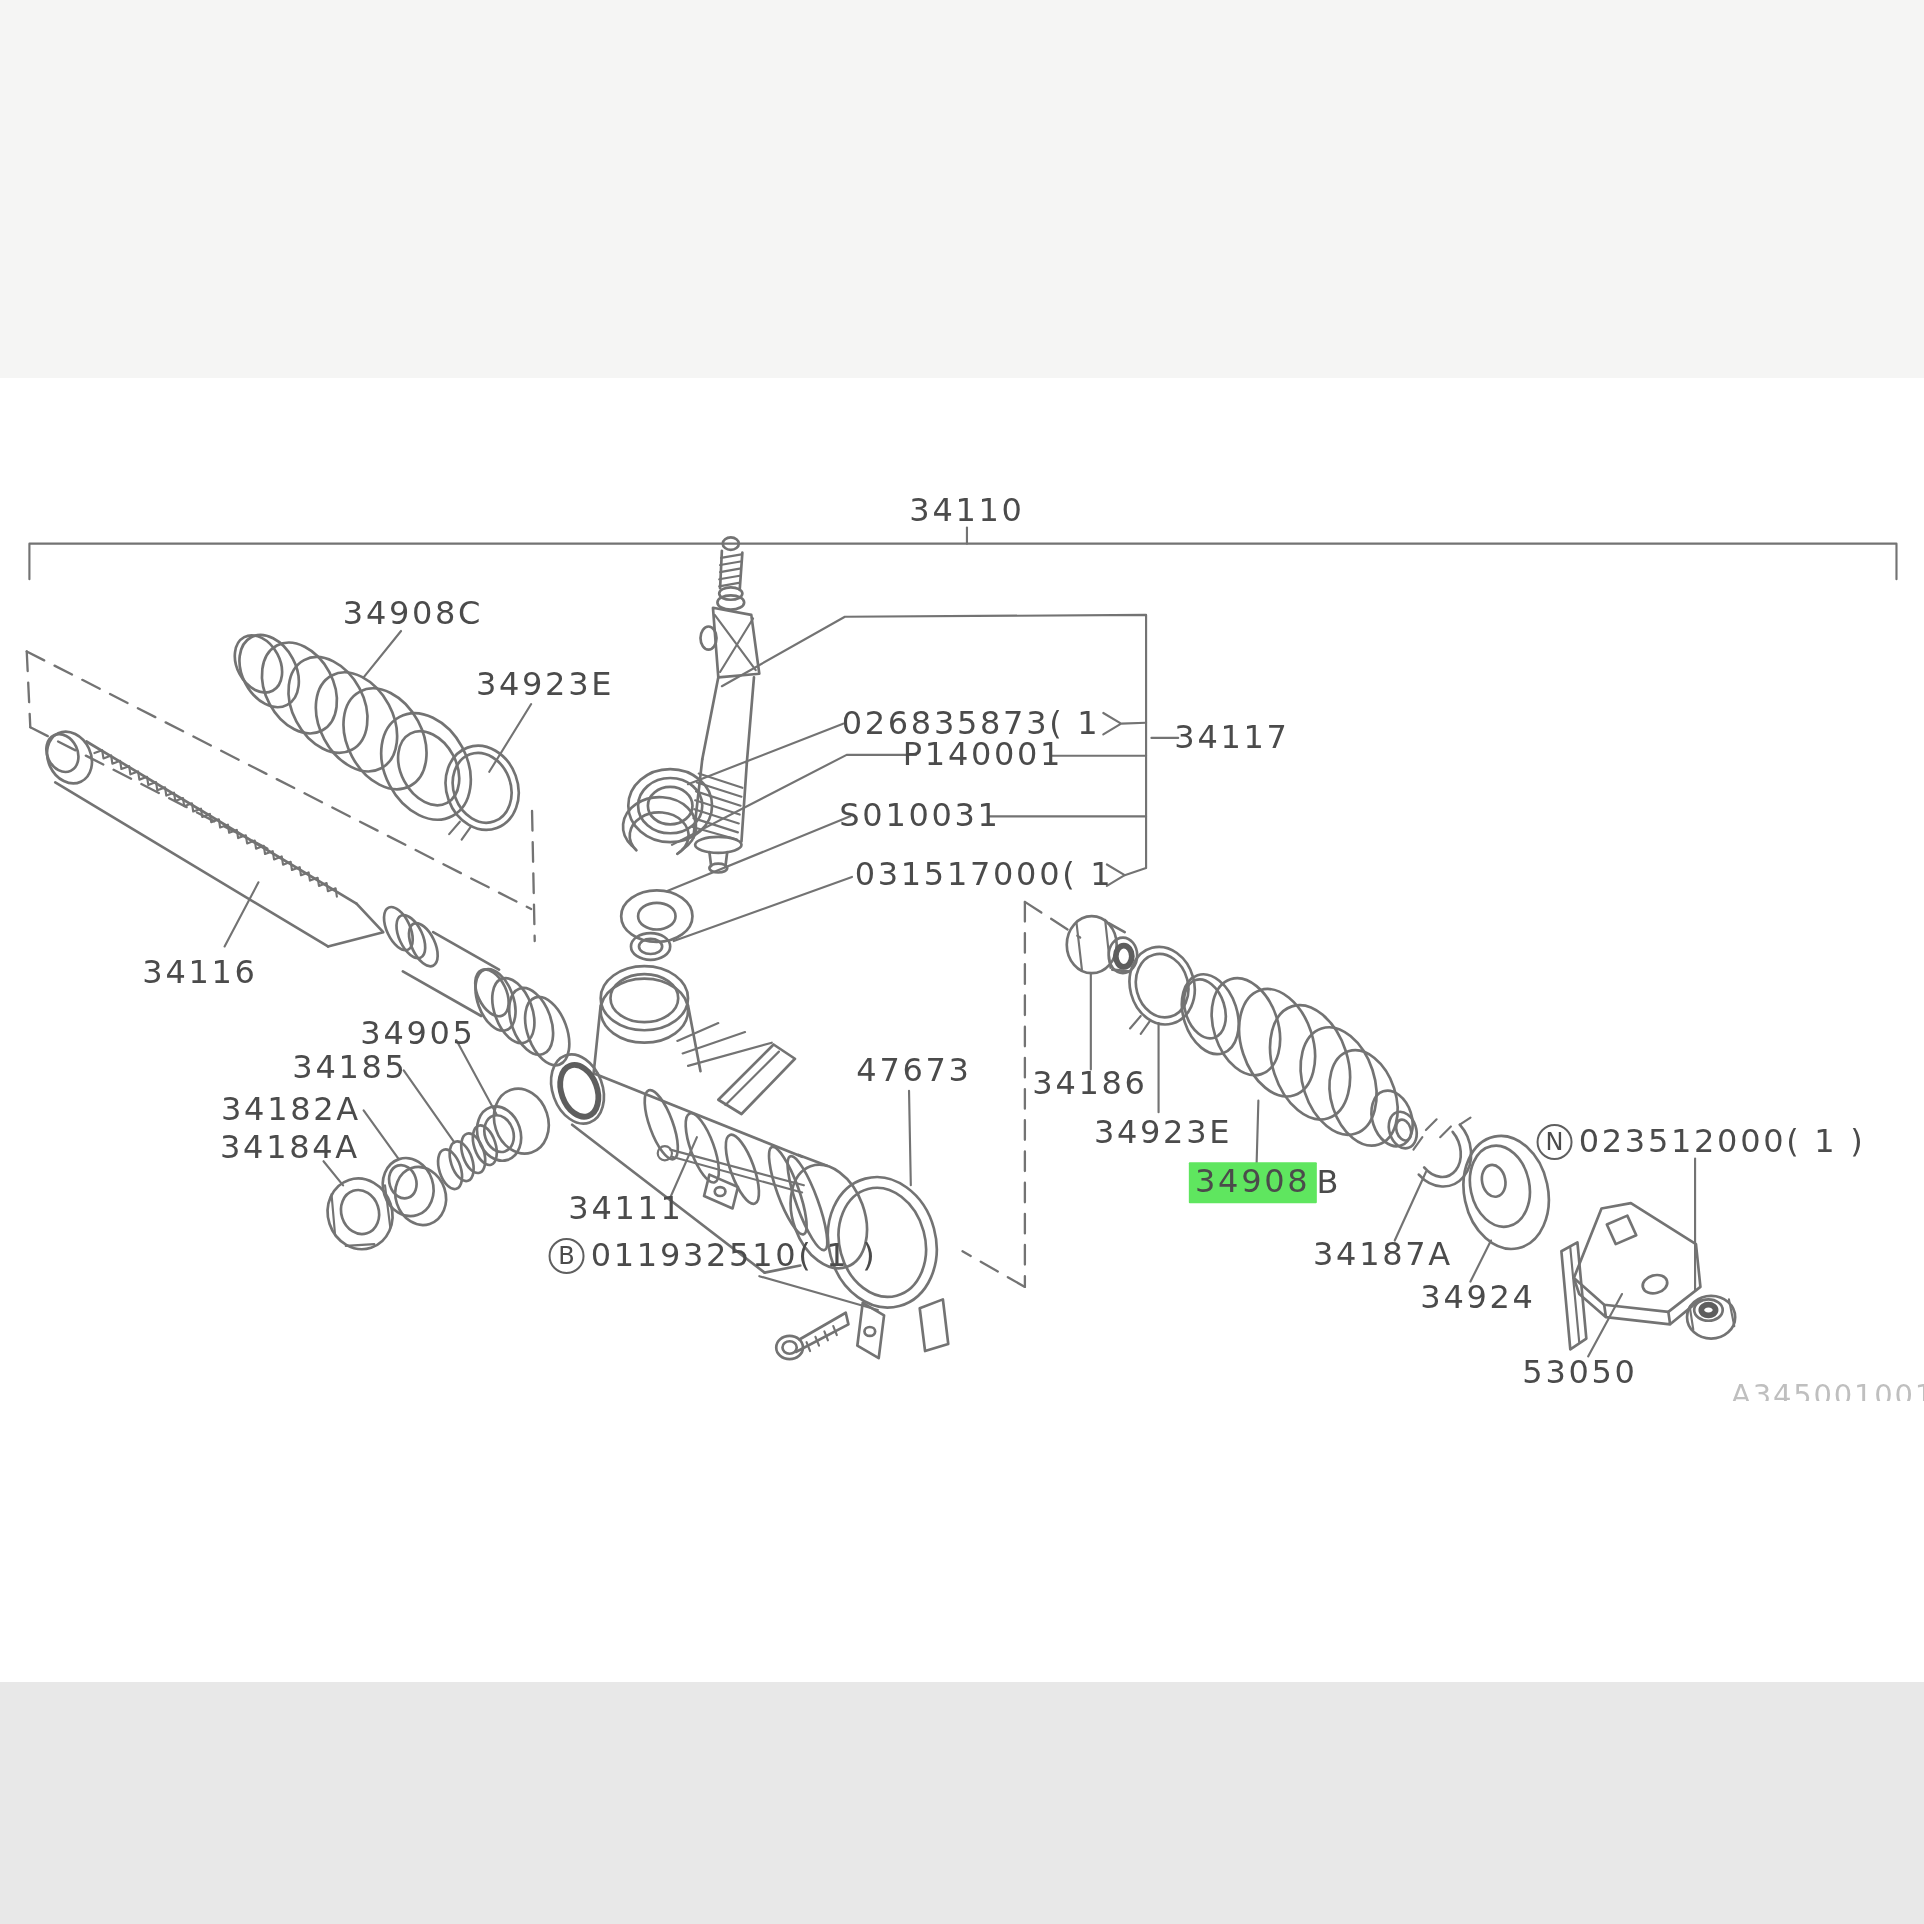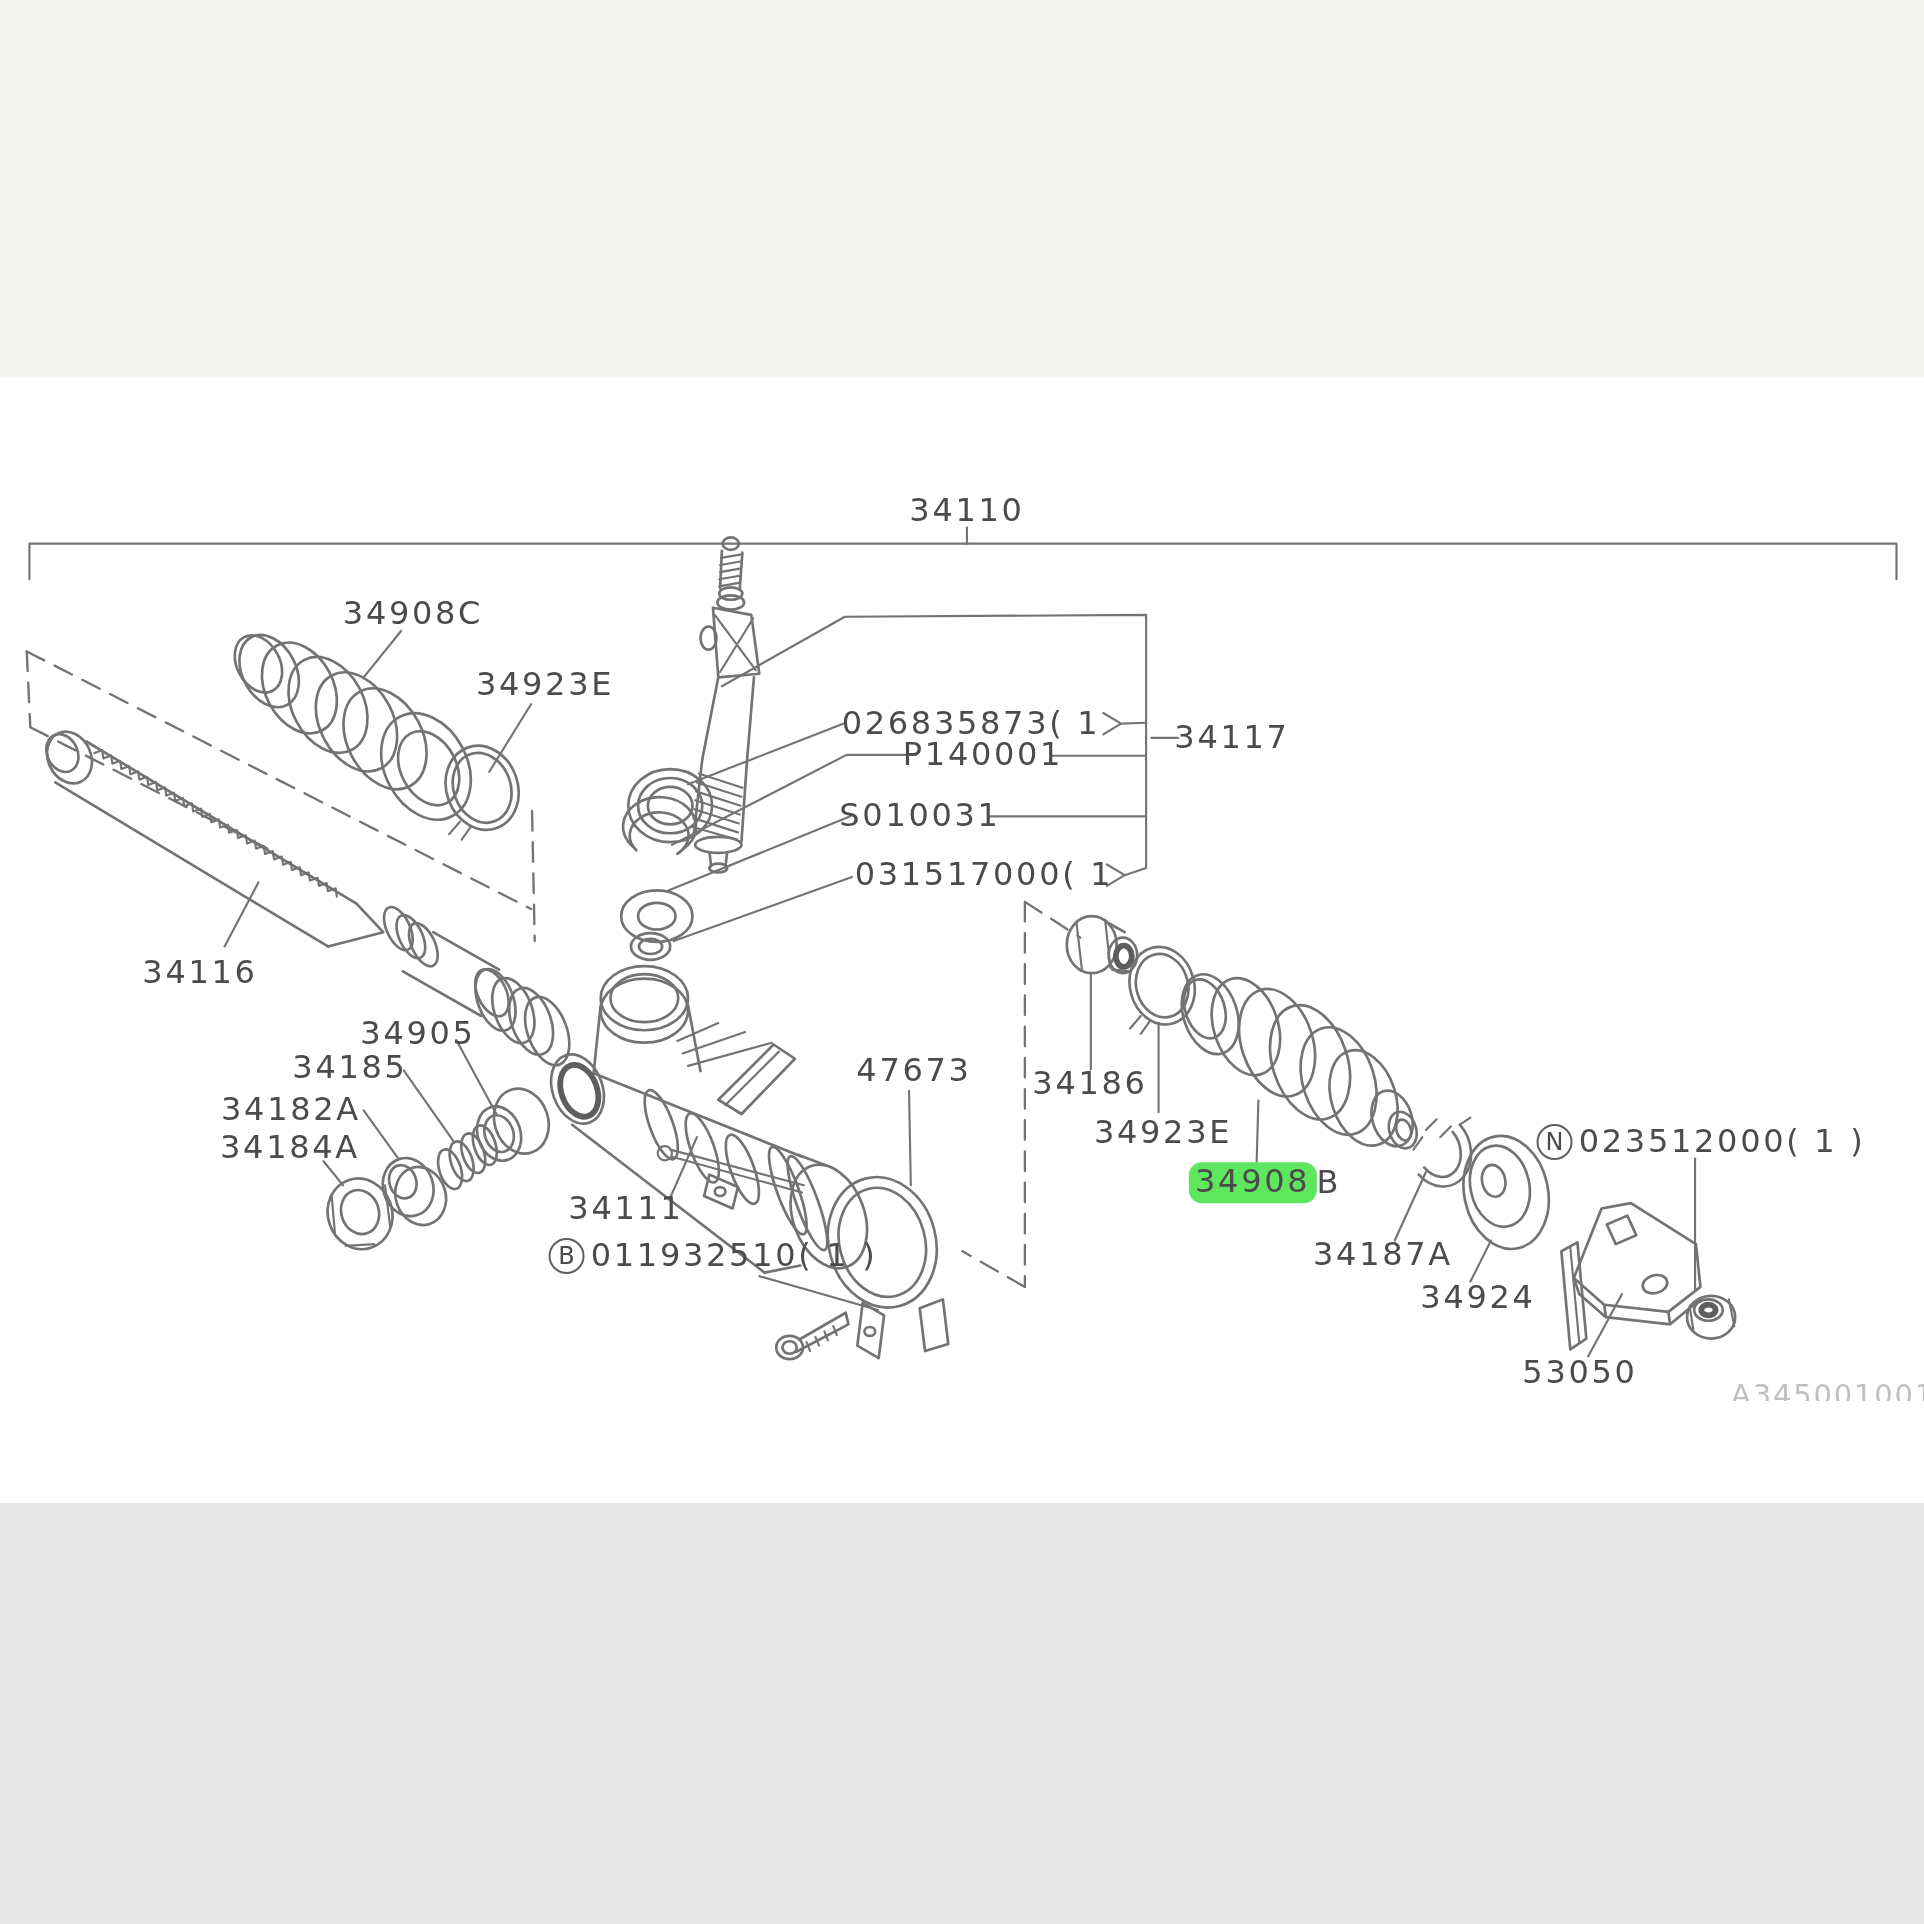--- a/index.html
+++ b/index.html
@@ -1,40 +1,40 @@
 <!DOCTYPE html>
 <html style="--bg: #ffffff; --band: #f5f5f4; --line: #737373; --label: #4b4b4b; --hl: #5fe65f; --wm: #bfbfbf;font-size:14.3px"><head>
 <meta charset="utf-8">
 <style>
   :root{
     --line:#737373; --label:#4b4b4b; --hl:#5fe65f; --wm:#bfbfbf; --band:#f5f5f4; --bg:#ffffff;
   }
   html,body{margin:0;padding:0;background:#e8e8e8;}
   #stage{
-    position:relative; width:1925px; height:1503px; background:var(--bg);
+    position:relative; width:1925px; height:1682px; background:var(--bg);
     overflow:hidden; font-family:"DejaVu Sans", sans-serif;
   }
   #topband{position:absolute;left:0;top:0;width:1925px;height:378px;background:var(--band);}
   #art{position:absolute;left:0;top:0;}
   #art *{stroke:var(--line);fill:none;stroke-width:3;stroke-linecap:round;stroke-linejoin:round;}
   #art .thin{stroke-width:2.4;}
   #art .dash{stroke-dasharray:22 13;stroke-width:2.6;}
   #art .thick{stroke-width:6.5;stroke:#5e5e5e;}
   .co{
     position:absolute; transform:translate(-50%,-50%);
     font-size:32px; letter-spacing:2.7px; color:var(--label); white-space:nowrap;
     line-height:1.1; display:flex; align-items:center;
   }
   .circ{
     display:inline-flex; width:36px; height:36px; box-sizing:border-box;
     border:2.7px solid #5f5f5f; border-radius:50%;
     align-items:center; justify-content:center;
     font-size:24px; letter-spacing:0; margin-right:6.2px; flex:0 0 auto;
   }
-  .hl{background:var(--hl); padding:1.8px 6.2px 4.5px 6.2px; border-radius:13px;}
+  .hl{background:var(--hl); padding:1.8px 6.2px 4.5px 6.2px; border-radius:1px;}
   #watermark{
     position:absolute; left:1731px; top:1380px; width:200px; height:20.5px;
     overflow:hidden;
   }
   #watermark span{font-size:29px; letter-spacing:1.8px; color:var(--wm); line-height:1.05;}
 </style>
 </head>
 <body>
 
 <div id="stage">

